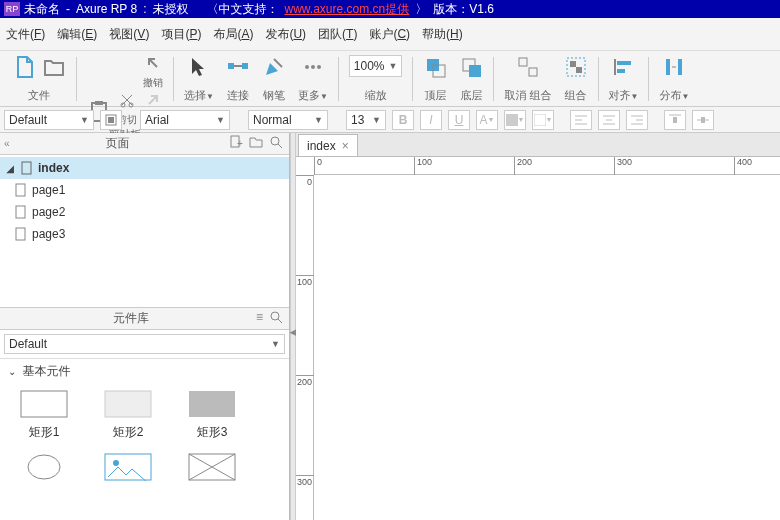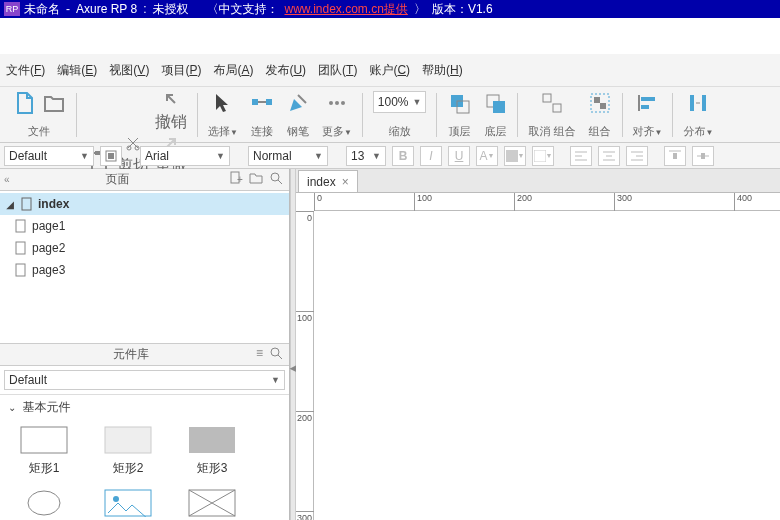--- a/index.html
+++ b/index.html
@@ -1,30 +1,30 @@
 <!DOCTYPE html>
 <html><head>
 <meta charset="utf-8">
 <style>
 * { margin: 0; padding: 0; box-sizing: border-box; font-family: Arial, "Microsoft YaHei", sans-serif; }
 body { width: 780px; height: 520px; overflow: hidden; background: #fff; font-size: 12px; color: #333; }
 .titlebar { background: #0000aa; color: #fff; height: 18px; display: flex; align-items: center; padding: 0 4px; font-size: 12px; }
 .titlebar .logo { background: #8844cc; color: #fff; width: 16px; height: 14px; font-size: 9px; display: inline-flex; align-items: center; justify-content: center; margin-right: 4px; }
 .titlebar .segment { margin-right: 6px; }
 .titlebar .url { color: #ff4444; text-decoration: underline; }
-.menubar { background: #f4f4f4; height: 22px; display: flex; align-items: center; padding: 16px 6px; border-bottom: 1px solid #ddd; margin-top: 36px; }
+.menubar { background: #f4f4f4; height: 22px; display: flex; align-items: center; padding: 16px 6px; border-bottom: 1px solid #ddd; }
 .menubar .menu { margin-right: 12px; cursor: pointer; }
 .menubar .menu u { text-decoration: underline; }
 .toolbar { background: #f4f4f4; height: 56px; display: flex; align-items: flex-start; padding: 4px 6px 0; border-bottom: 1px solid #ccc; }
 .tgroup { display: flex; flex-direction: column; align-items: center; padding: 0 6px; height: 48px; justify-content: space-between; }
 .tgroup .icons { display: flex; gap: 6px; align-items: flex-end; }
 .tgroup .glabel { font-size: 11px; color: #666; }
 .vsep { width: 1px; background: #ccc; height: 44px; margin: 2px 4px 0; }
 .ticon { display: inline-flex; flex-direction: column; align-items: center; gap: 2px; }
-.ticon .sm { font-size: 16px; color: #666; }
+.ticon .sm { font-size: 10px; color: #666; }
 .bigicon svg { width: 24px; height: 24px; }
 .smicon svg { width: 16px; height: 16px; }
 .zoombox { display: flex; align-items: center; border: 1px solid #ccc; background: #fff; height: 22px; padding: 0 4px; gap: 4px; }
 .formatbar { background: #f4f4f4; height: 26px; display: flex; align-items: center; padding: 2px 4px; gap: 6px; border-bottom: 1px solid #ccc; }
 .sel { border: 1px solid #ccc; background: #fff; height: 20px; display: flex; align-items: center; padding: 0 4px; gap: 4px; min-width: 60px; }
 .sel .tri { font-size: 9px; color: #666; margin-left: auto; }
 .fbtn { width: 22px; height: 20px; border: 1px solid #ccc; background: #fff; display: inline-flex; align-items: center; justify-content: center; font-size: 12px; }
 .fbtn.disabled { color: #bbb; }
 .content { display: flex; height: calc(520px - 18px - 22px - 56px - 26px); }
 .leftpanels { width: 290px; display: flex; flex-direction: column; border-right: 1px solid #bbb; }
@@ -63,21 +63,21 @@
 
 <div class="titlebar">
   <span class="logo">RP</span>
   <span class="segment">未命名</span>
   <span class="segment">-</span>
   <span class="segment">Axure RP 8</span>
   <span class="segment">:</span>
   <span class="segment">未授权</span>
   <span style="flex:0 0 12px"></span>
   <span class="segment">〈中文支持：</span>
-  <span class="segment url">www.index.com.cn提供</span>
+  <span class="segment url">www.axure.com.cn提供</span>
   <span class="segment">〉</span>
   <span class="segment">版本：V1.6</span>
 </div>
 
 <div class="menubar">
   <span class="menu"><span>文件</span>(<u>F</u>)</span>
   <span class="menu"><span>编辑</span>(<u>E</u>)</span>
   <span class="menu"><span>视图</span>(<u>V</u>)</span>
   <span class="menu"><span>项目</span>(<u>P</u>)</span>
   <span class="menu"><span>布局</span>(<u>A</u>)</span>

